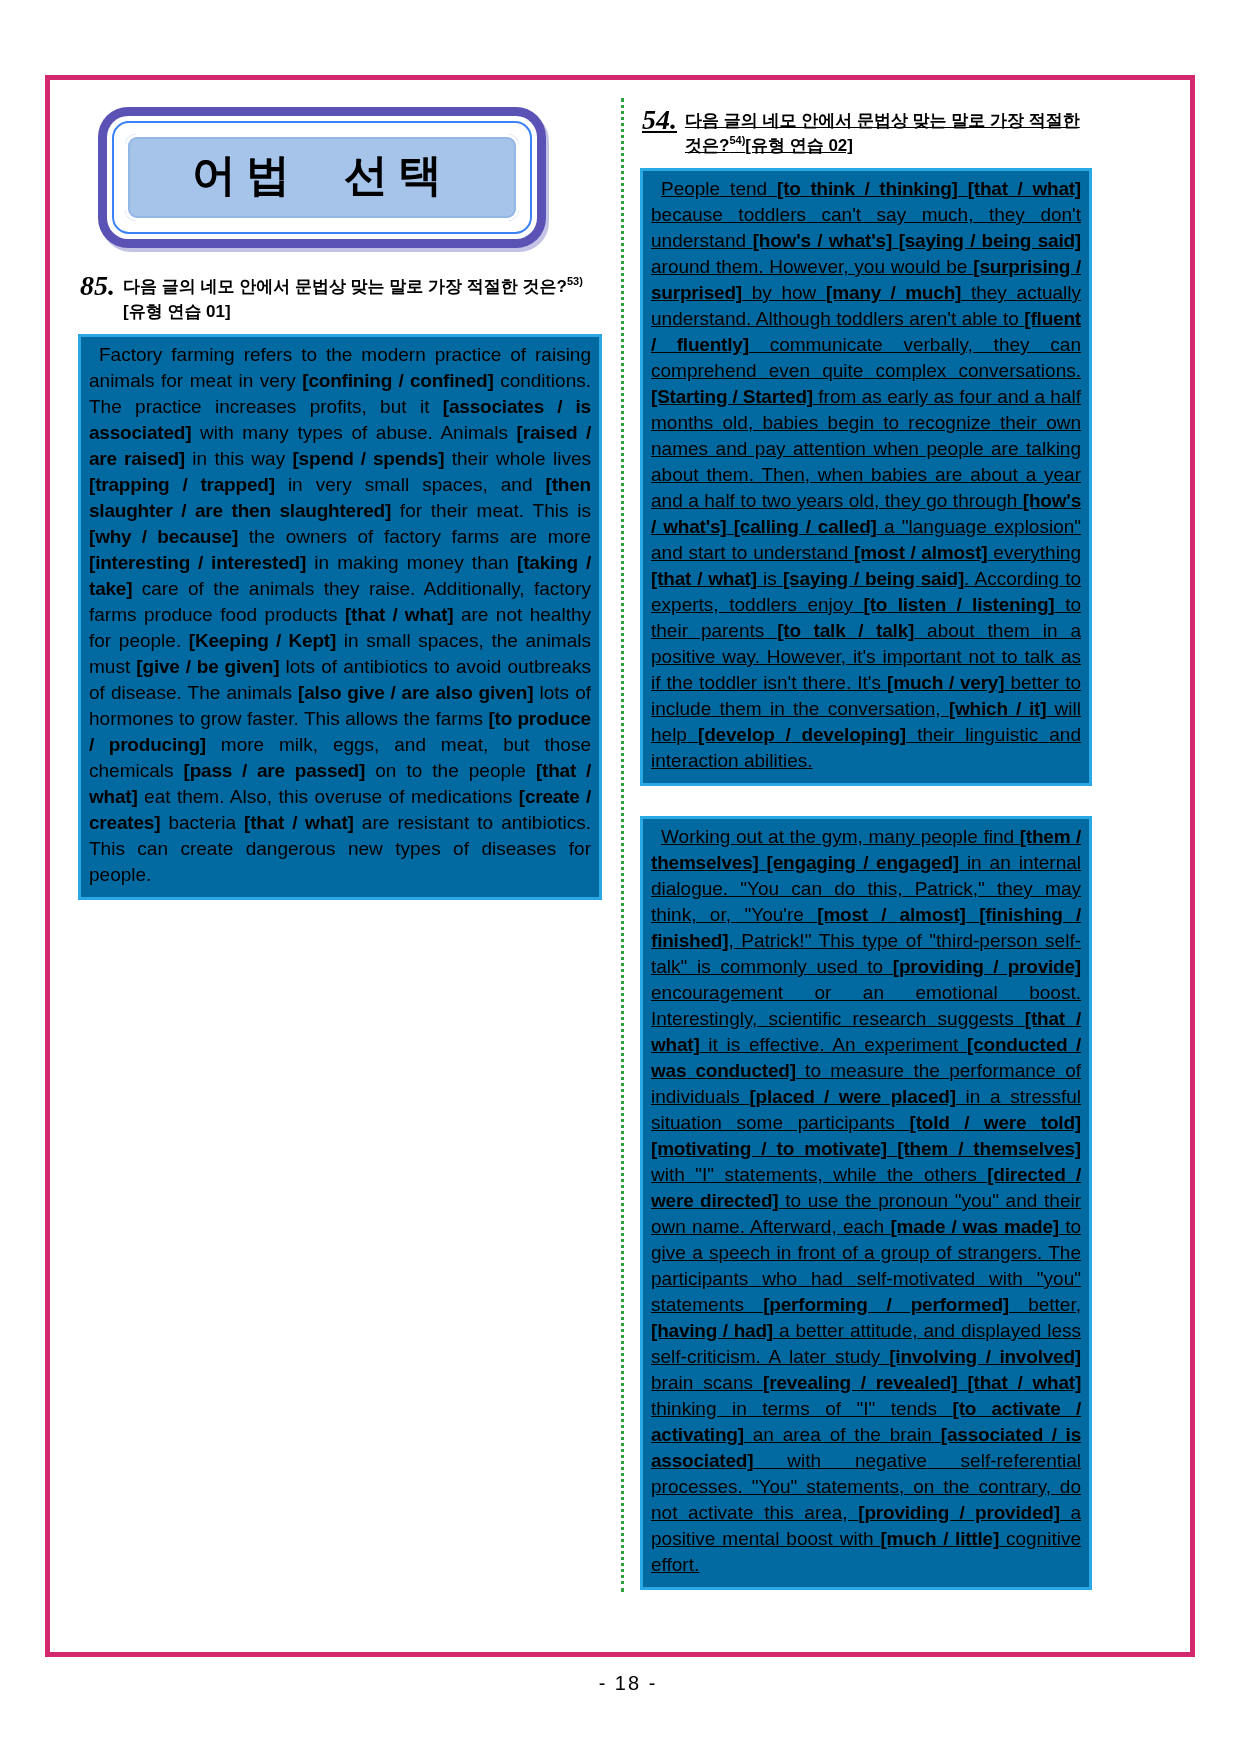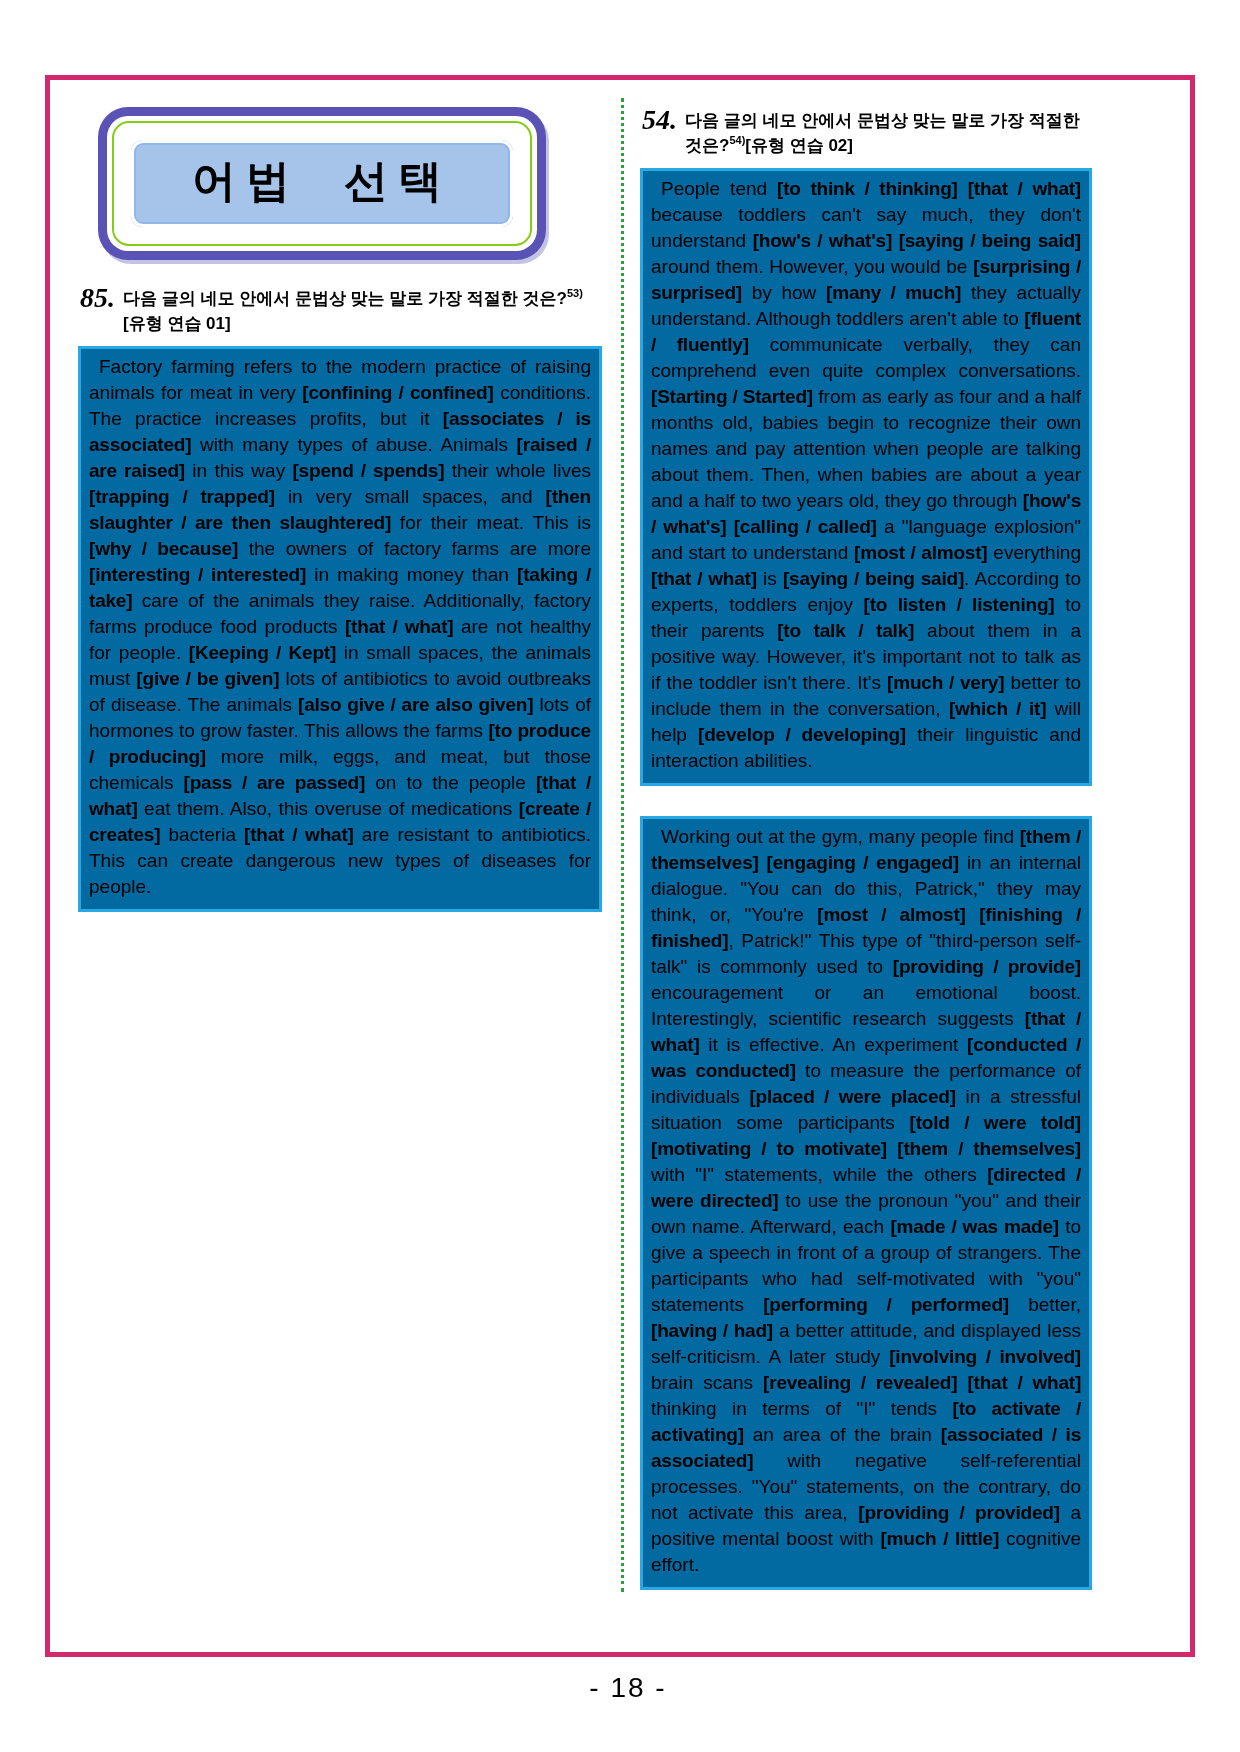--- a/index.html
+++ b/index.html
@@ -3,50 +3,50 @@
 <meta charset="utf-8">
 <style>
   html,body { margin:0; padding:0; background:#fff; }
   .page { position:relative; width:1240px; height:1752px; background:#ffffff; overflow:hidden;
           font-family:"Liberation Sans", sans-serif; color:#000; }
 
   .frame { position:absolute; left:45px; top:75px; width:1150px; height:1582px;
            border:5px solid #d4286e; box-sizing:border-box; }
 
   .col-left  { position:absolute; left:78px;  top:95px;  width:524px; }
-  .col-right { position:absolute; left:640px; top:108px; width:452px; }
+  .col-right { position:absolute; left:640px; top:108px; width:452px;text-decoration:underline; }
   .divider   { position:absolute; left:621px; top:98px; height:1494px; width:0;
                border-left:3px dotted #2da23c; }
 
   
   .banner { margin:12px 0 0 20px; width:448px; background:#5a52b5; border-radius:30px;
             padding:9px; box-sizing:border-box; box-shadow:3px 4px 0 rgba(90,82,181,0.35); }
   .banner-mid  { background:#fff; border-radius:21px; padding:5px; }
-  .banner-ring { border:2px solid #84cc16; border-radius:17px; padding:17px; }
+  .banner-ring { border:2px solid #3b82f6; border-radius:17px; padding:11px; }
   .banner-inner{ background:#a6c4ea; border-radius:12px; text-align:center;
                  box-shadow: inset 0 0 0 3px #ffffff, inset 0 0 0 5px #93b7e4;
                  padding:12px 0 16px; font-size:44px; font-weight:bold;
                  letter-spacing:10px; word-spacing:22px; }
 
   .question { margin-top:26px; }
   .question.first { margin-top:0; }
   .question.gap { margin-top:30px; }
 
   .q-header { display:flex; align-items:flex-start; margin:0 0 10px 2px; }
   .q-num { font-family:"Liberation Serif", serif; font-style:italic; font-weight:bold;
            font-size:28px; line-height:24px; margin-right:8px; white-space:nowrap; }
   .q-prompt { flex:1; font-weight:bold; font-size:17px; line-height:25px; word-break:keep-all; }
   .q-ref { font-size:11px; vertical-align:super; line-height:0; }
 
   .pbox { border:3px solid #29a8e3; padding:5px 8px 9px; box-sizing:border-box; background:#0369a1; }
   .passage { margin:0; font-size:19px; line-height:26px; text-align:justify; text-indent:10px; }
   .passage b { letter-spacing:-0.2px; }
 
   .page-num { position:absolute; left:16px; right:0; top:1672px; text-align:center;
-              font-size:28px; letter-spacing:2px; }
+              font-size:20px; letter-spacing:2px; }
 </style>
 </head>
 <body>
 
 <div class="page">
 
   <div class="frame"></div>
 
   <div class="divider"></div>
 

